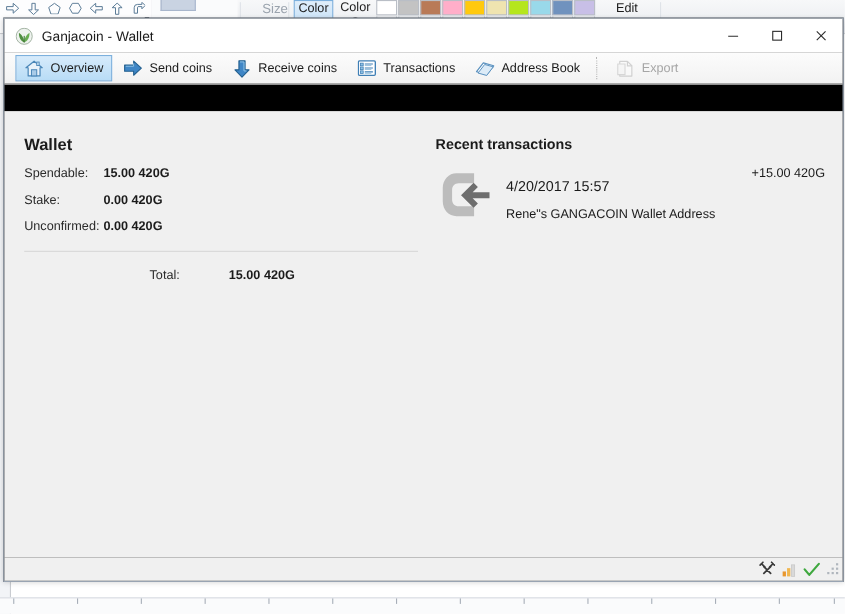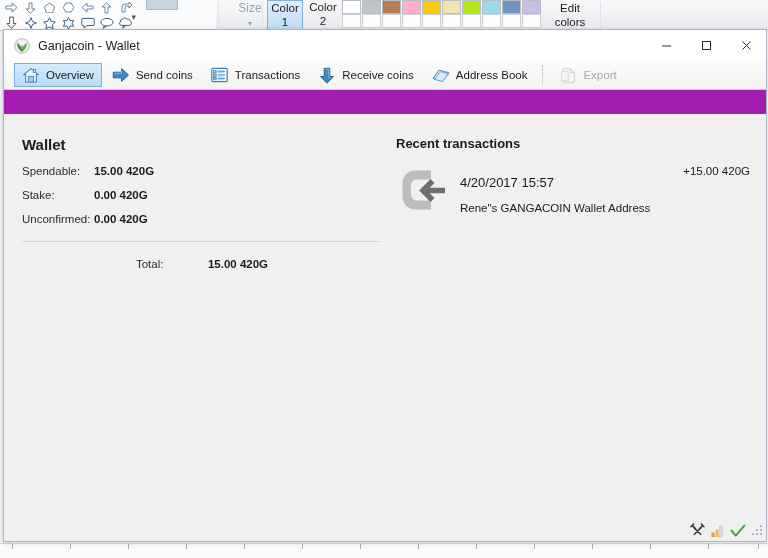--- a/index.html
+++ b/index.html
@@ -108,23 +108,23 @@
   .ruler-bottom .tick {
     position: absolute; top: 0; width: 1px; height: 5px; background: #a7aeb8;
   }
   .canvas-area {
     position: absolute; left: 10px; top: 31px; right: 0; bottom: 14px;
     background: #ffffff;
   }
 
   
   #wallet-window {
-    position: absolute; left: 3px; top: 29px;
+    position: absolute; left: 3px; top: 16px;
     width: 764px; height: 513px;
-    background: #a21caf;
+    background: #000000;
     border: 1px solid #a8b4c4;
     box-sizing: border-box;
     box-shadow: 0 1px 5px rgba(0,0,0,0.18);
   }
   .titlebar {
     position: relative;
     height: 31px;
     background: #ffffff;
     border-bottom: none;
     display: flex; align-items: center;
@@ -478,43 +478,43 @@
         <span class="tool-ico">
           <svg width="18" height="16" viewBox="0 0 18 16">
             <path d="M1.3 5.2h8.2V1.6l7 6.4-7 6.4v-3.6H1.3z" fill="#3f86c6" stroke="#24608f" stroke-width="1" stroke-linejoin="round"></path>
             <path d="M2.3 6.2h7.2V3.6" fill="none" stroke="#8fc2e6" stroke-width="0.9"></path>
           </svg>
         </span>
         <span>Send coins</span>
       </div>
       <div class="tool-btn">
         <span class="tool-ico">
+          <svg width="16" height="17" viewBox="0 0 16 17">
+            <path d="M5.2 1.3h5.6v8.2h3.6L8 16.2 1.6 9.5h3.6z" fill="#3f86c6" stroke="#24608f" stroke-width="1" stroke-linejoin="round"></path>
+            <path d="M6.2 2.3h3.6v8.2h2.2" fill="none" stroke="#8fc2e6" stroke-width="0.9"></path>
+          </svg>
+        </span>
+        <span>Receive coins</span>
+      </div>
+      <div class="tool-btn">
+        <span class="tool-ico">
           <svg width="17" height="16" viewBox="0 0 17 16">
             <rect x="0.8" y="1.4" width="15.4" height="13.2" rx="1" fill="#ffffff" stroke="#3f7fb5" stroke-width="1.2"></rect>
             <rect x="2.6" y="3.4" width="2.6" height="2.4" fill="#8fc2e6" stroke="#3f7fb5" stroke-width="0.7"></rect>
             <rect x="2.6" y="6.9" width="2.6" height="2.4" fill="#8fc2e6" stroke="#3f7fb5" stroke-width="0.7"></rect>
             <rect x="2.6" y="10.4" width="2.6" height="2.4" fill="#8fc2e6" stroke="#3f7fb5" stroke-width="0.7"></rect>
             <line x1="6.6" y1="4.2" x2="14" y2="4.2" stroke="#3f7fb5" stroke-width="1"></line>
             <line x1="6.6" y1="5.6" x2="12.6" y2="5.6" stroke="#9cc4e0" stroke-width="0.9"></line>
             <line x1="6.6" y1="7.8" x2="14" y2="7.8" stroke="#3f7fb5" stroke-width="1"></line>
             <line x1="6.6" y1="9.2" x2="12.6" y2="9.2" stroke="#9cc4e0" stroke-width="0.9"></line>
             <line x1="6.6" y1="11.3" x2="14" y2="11.3" stroke="#3f7fb5" stroke-width="1"></line>
             <line x1="6.6" y1="12.7" x2="12.6" y2="12.7" stroke="#9cc4e0" stroke-width="0.9"></line>
           </svg>
         </span>
         <span>Transactions</span>
-      </div>
-      <div class="tool-btn">
-        <span class="tool-ico">
-          <svg width="16" height="17" viewBox="0 0 16 17">
-            <path d="M5.2 1.3h5.6v8.2h3.6L8 16.2 1.6 9.5h3.6z" fill="#3f86c6" stroke="#24608f" stroke-width="1" stroke-linejoin="round"></path>
-            <path d="M6.2 2.3h3.6v8.2h2.2" fill="none" stroke="#8fc2e6" stroke-width="0.9"></path>
-          </svg>
-        </span>
-        <span>Receive coins</span>
       </div>
       <div class="tool-btn">
         <span class="tool-ico">
           <svg width="18" height="15" viewBox="0 0 18 15">
             <path d="M1.2 10.2L7.4 2.2l9.4 2.6-6.2 8z" fill="#ffffff" stroke="#5a91bf" stroke-width="1.1" stroke-linejoin="round"></path>
             <path d="M2.6 11.4L8.6 3.6l7.8 2.2-6 7.8z" fill="#dcebf7" stroke="#5a91bf" stroke-width="0.9" stroke-linejoin="round"></path>
           </svg>
         </span>
         <span>Address Book</span>
       </div>

